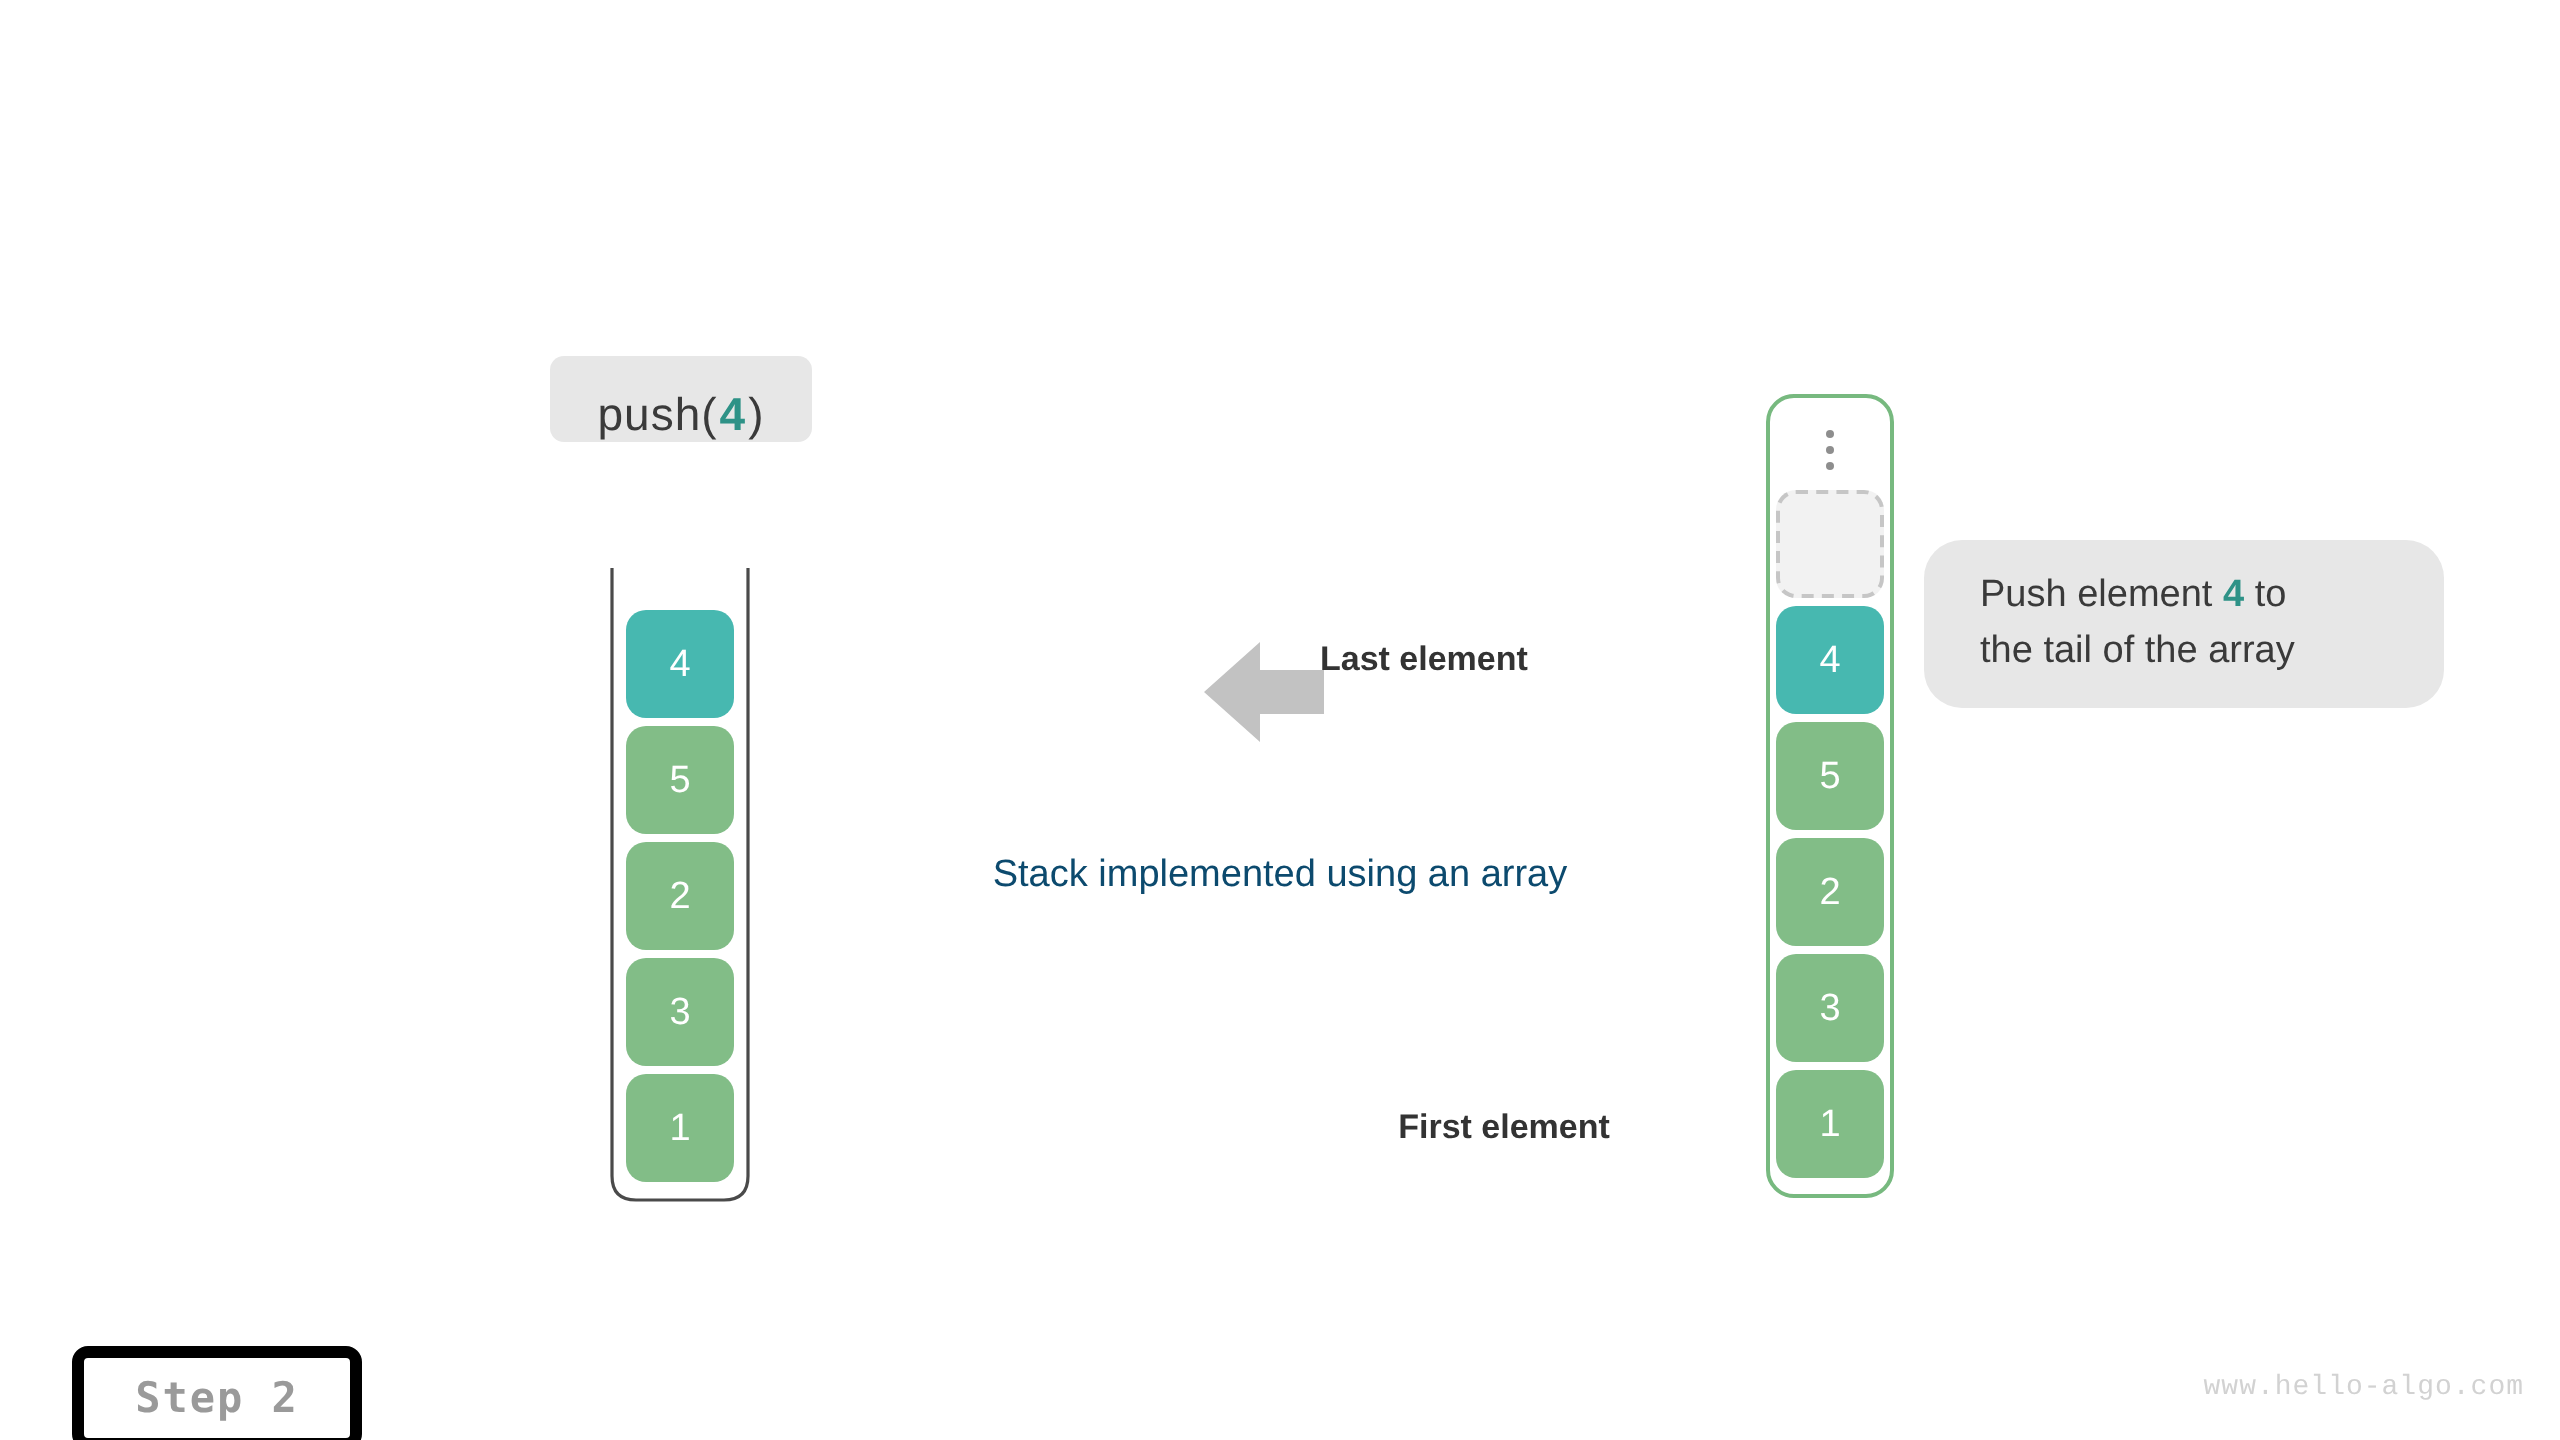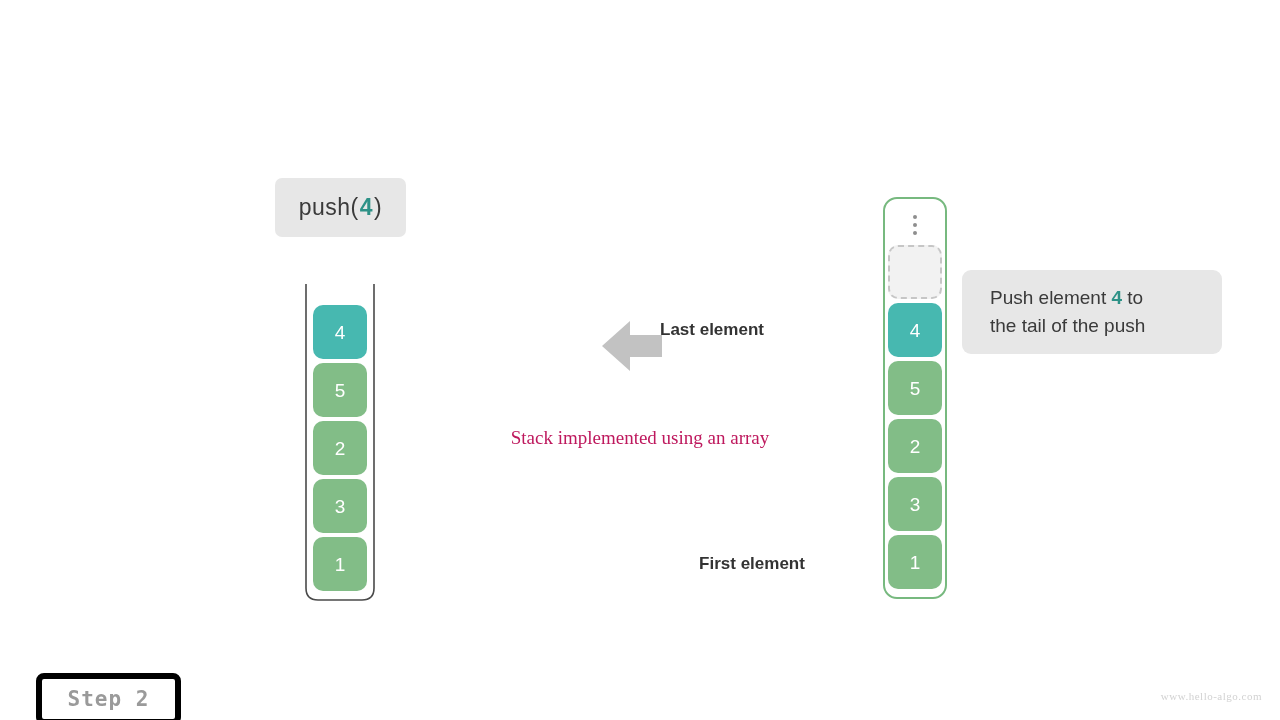--- a/index.html
+++ b/index.html
@@ -16,25 +16,25 @@
     font-family: "Liberation Sans", sans-serif;
     -webkit-font-smoothing: antialiased;
   }
 
   
   .op-label {
     position: absolute;
     left: 275px;
     top: 178px;
     width: 131px;
-    height: 59px;
+    height: 43px;
     background: #e7e7e7;
     border-radius: 7px;
     display: flex;
-    align-items: center;
+    align-items: flex-end;
     justify-content: center;
     font-size: 23px;
     color: #3a3a3a;
     letter-spacing: 0.5px;
     white-space: pre;
   }
   .op-label .op-arg {
     color: #2e9287;
     font-weight: bold;
     padding: 0 1px;
@@ -117,22 +117,21 @@
     font-weight: bold;
     color: #333333;
   }
   .caption {
     position: absolute;
     left: 380px;
     top: 427px;
     width: 520px;
     text-align: center;
     font-size: 19px;
-    color: #be185d;
-    font-family: Liberation Serif, serif;
+    color: #0c4a6e;
   }
 
   
   .array-wrap {
     position: absolute;
     left: 883px;
     top: 197px;
     width: 64px;
     height: 402px;
   }
@@ -174,21 +173,21 @@
   }
 
   
   .note {
     position: absolute;
     left: 962px;
     top: 270px;
     width: 260px;
     height: 84px;
     background: #e7e7e7;
-    border-radius: 9px;
+    border-radius: 19px;
     box-sizing: border-box;
     padding: 14px 22px 0 28px;
     font-size: 19px;
     line-height: 28px;
     color: #3a3a3a;
   }
   .note .note-arg {
     color: #2e9287;
     font-weight: bold;
   }
@@ -213,22 +212,22 @@
     letter-spacing: 1px;
     background: #ffffff;
     margin-top: 32px;
   }
 
   
   .watermark {
     position: absolute;
     right: 18px;
     bottom: 18px;
-    font-family: Liberation Serif, serif;
-    font-size: 11px;
+    font-family: Liberation Mono, monospace;
+    font-size: 14px;
     color: #d2d2d2;
     letter-spacing: 0.5px;
   }
 </style>
 </head>
 <body>
 
 <div id="stage">
 
   <div class="op-label">
@@ -271,20 +270,20 @@
         <div class="cell teal">4</div>
         <div class="cell green">5</div>
         <div class="cell green">2</div>
         <div class="cell green">3</div>
         <div class="cell green">1</div>
       </div>
   </div>
 
   <div class="note">
     <span>Push element </span><span class="note-arg">4</span><span> to</span><br>
-    <span>the tail of the push</span>
+    <span>the tail of the array</span>
   </div>
 
   <div class="step-badge">Step 2</div>
 
   <div class="watermark">www.hello-algo.com</div>
 
 </div>
 
 </body></html>

